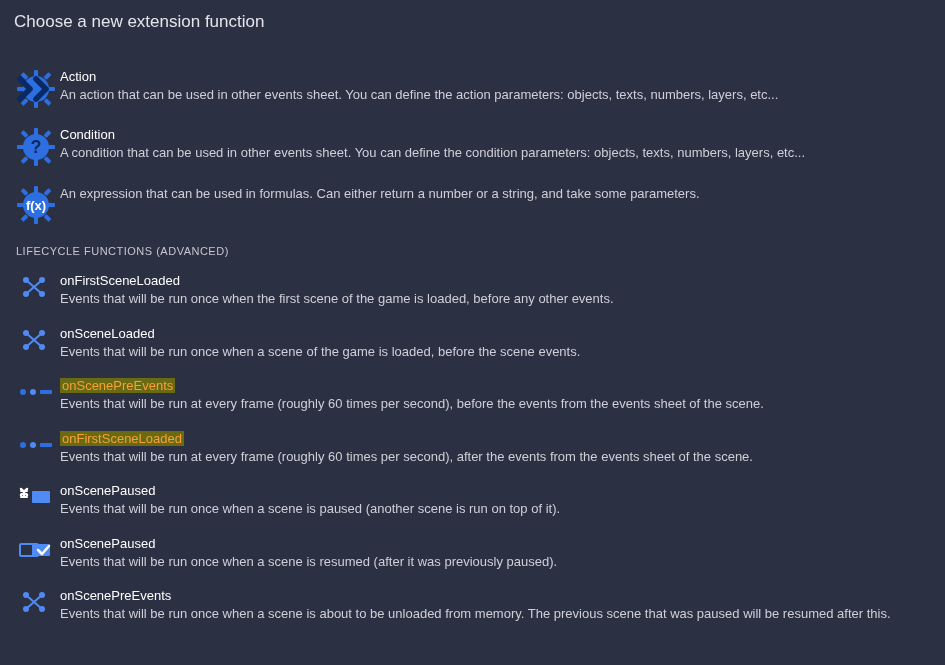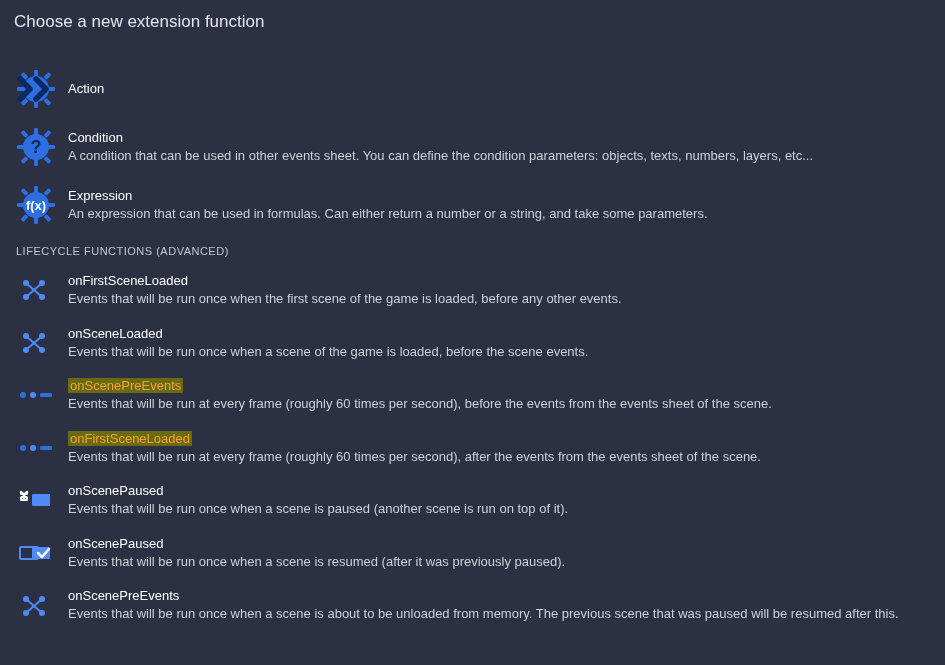--- a/index.html
+++ b/index.html
@@ -21,22 +21,22 @@
   }
   .section-label {
     font-size: 11px;
     letter-spacing: 0.5px;
     color: #c6c6d0;
     margin: 10px 0 8px 2px;
     text-transform: uppercase;
   }
   .item-row {
     display: flex;
-    align-items: center;
-    gap: 12px;
+    align-items: flex-start;
+    gap: 4px;
     padding: 6px 2px 10px 2px;
     cursor: pointer;
   }
   .icon-cell {
     flex: 0 0 40px;
     width: 40px;
     height: 40px;
     display: flex;
     align-items: center;
     justify-content: center;
@@ -100,20 +100,21 @@
       <div class="gear-label">
         <svg width="20" height="14" viewBox="0 0 20 14">
             <path d="M2 2 L7 7 L2 12" stroke="#0a2a66" stroke-width="2.8" fill="none" stroke-linecap="round" stroke-linejoin="round"></path>
             <path d="M10 2 L15 7 L10 12" stroke="#0a2a66" stroke-width="2.8" fill="none" stroke-linecap="round" stroke-linejoin="round"></path>
           </svg>
       </div>
     </div>
   </div>
   <div class="text-cell">
     <div class="item-title">Action</div>
+    <div class="item-desc">An action that can be used in other events sheet. You can define the action parameters: objects, texts, numbers, layers, etc...</div>
   </div>
 </div>
 
 <div class="item-row">
   <div class="icon-cell">
     <div class="gear">
       <svg viewBox="0 0 40 40">
           <g fill="#2d6fe0">
             <circle cx="20" cy="20" r="13"></circle>
             <g>
@@ -152,21 +153,20 @@
               <rect x="28" y="5" width="7" height="4" rx="1" transform="rotate(-45 31.5 7)"></rect>
               <rect x="5" y="31" width="7" height="4" rx="1" transform="rotate(-45 8.5 33)"></rect>
               <rect x="28" y="31" width="7" height="4" rx="1" transform="rotate(45 31.5 33)"></rect>
             </g>
           </g>
         </svg>
       <div class="gear-label" style="color:#fff;font-size:13px;font-weight:700;">f(x)</div>
     </div>
   </div>
   <div class="text-cell">
-    <div class="item-title">Expression</div>
     <div class="item-desc">An expression that can be used in formulas. Can either return a number or a string, and take some parameters.</div>
   </div>
 </div>
 
 <div class="section-label">LIFECYCLE FUNCTIONS (ADVANCED)</div>
 
 <div id="lifecycle-container">
     <div class="item-row">
       <div class="icon-cell small lf-icon">
         <svg width="36" height="24" viewBox="0 0 36 24">

